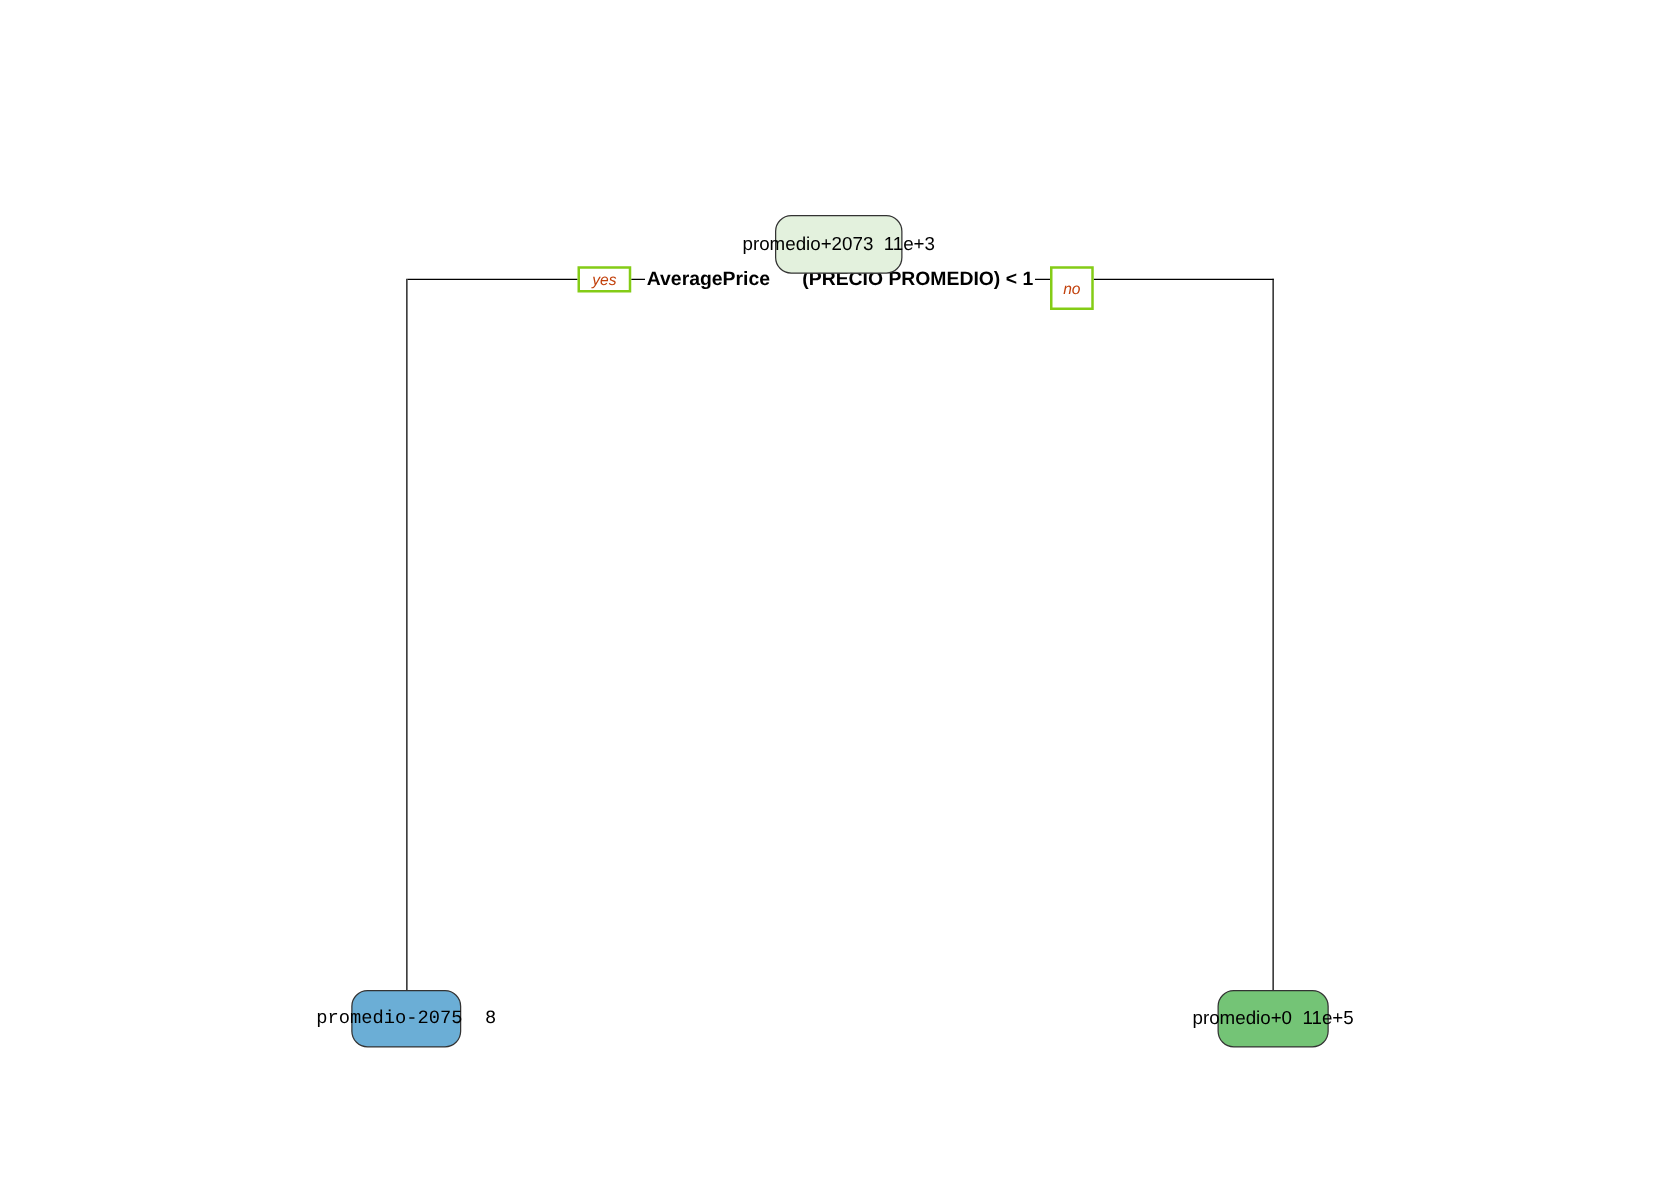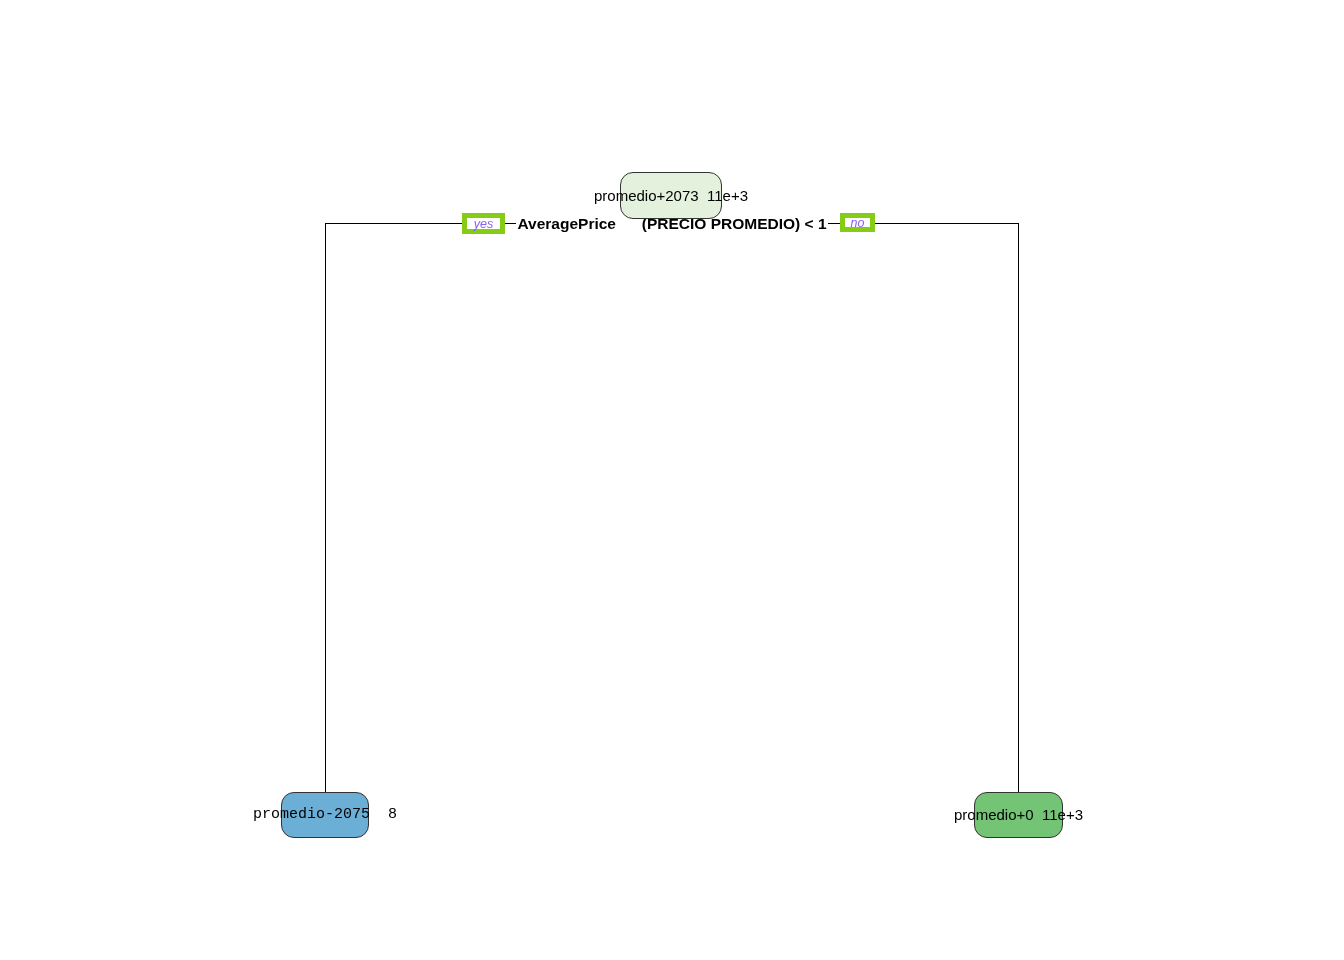--- a/index.html
+++ b/index.html
@@ -63,32 +63,32 @@
     line-height: 18px;
     color: #000000;
     white-space: pre;
     padding: 0 1px;
   }
 
   
   .badge {
     position: absolute;
     box-sizing: border-box;
-    border: 5px solid #84cc16;
+    border: 2px solid #84cc16;
     background: #ffffff;
     font-style: italic;
     font-size: 12.5px;
-    color: #8b5cf6;
+    color: #c2410c;
     display: flex;
     align-items: center;
     justify-content: center;
     z-index: 3;
   }
   .badge-yes { left: 462px; top: 213px; width: 43px; height: 21px; }
-  .badge-no  { left: 840px; top: 213px; width: 35px; height: 19px; }
+  .badge-no  { left: 840px; top: 213px; width: 35px; height: 35px; }
 </style>
 </head>
 <body>
 
 <div class="canvas">
 
   <div class="hline branch-h"></div>
   <div class="vline branch-v-left"></div>
   <div class="vline branch-v-right"></div>
 
@@ -104,16 +104,16 @@
     <span>2073  11e+3</span>
   </div>
 
   <div class="node node-leaf-left" style="background-color: rgb(107, 174, 214); font-family: Liberation Mono, monospace;">
     <span>promedio-</span>
     <span>2075  8</span>
   </div>
 
   <div class="node node-leaf-right" style="background-color: rgb(116, 196, 118);">
     <span>promedio+</span>
-    <span>0  11e+3</span>
+    <span>0  11e+5</span>
   </div>
 
 </div>
 
 </body></html>

